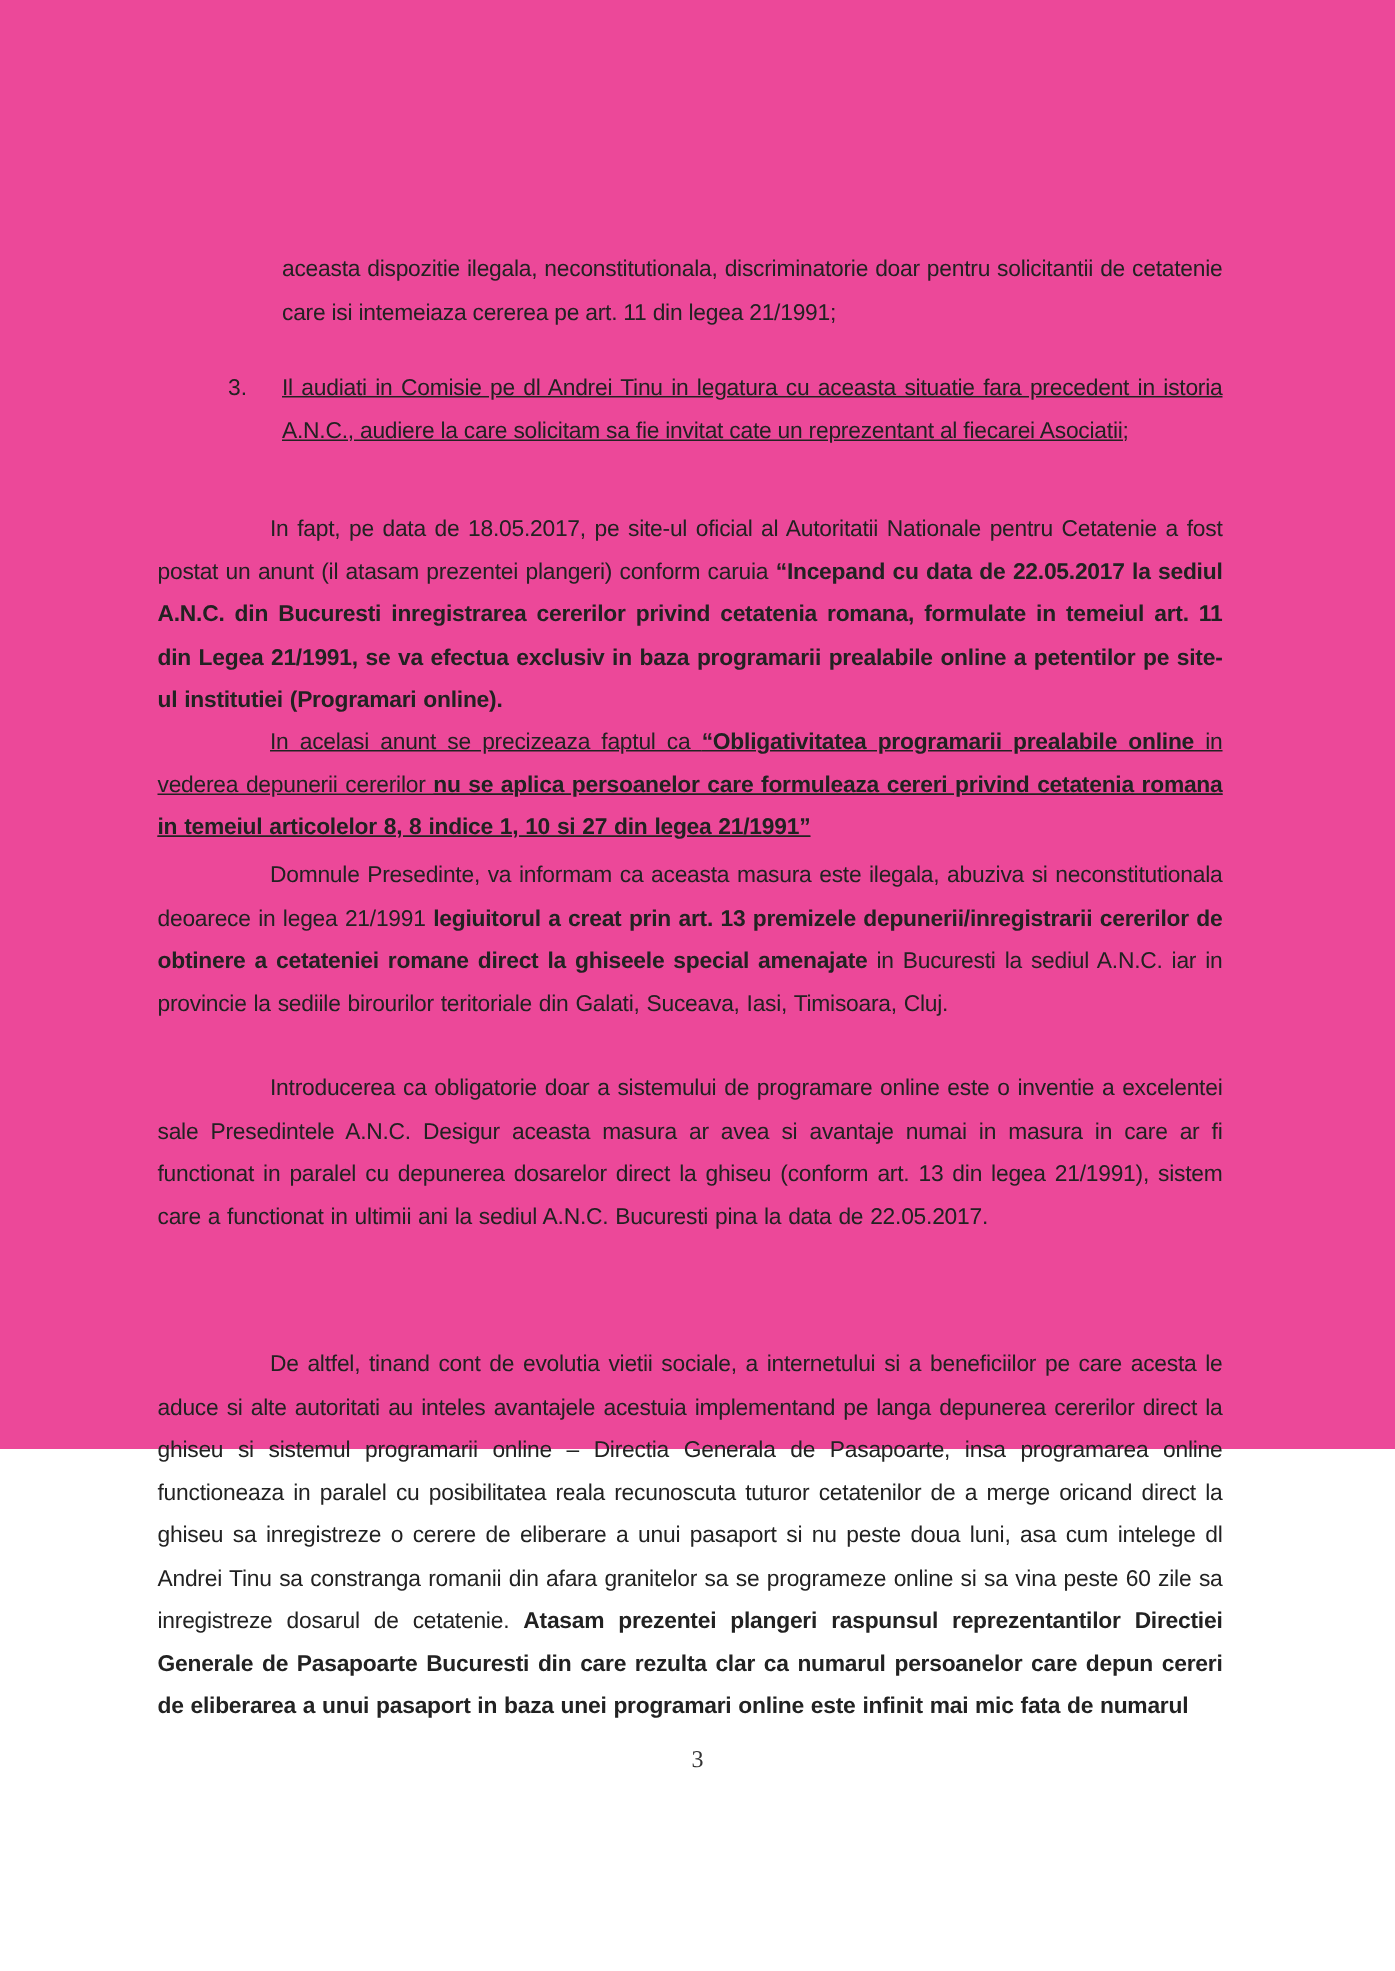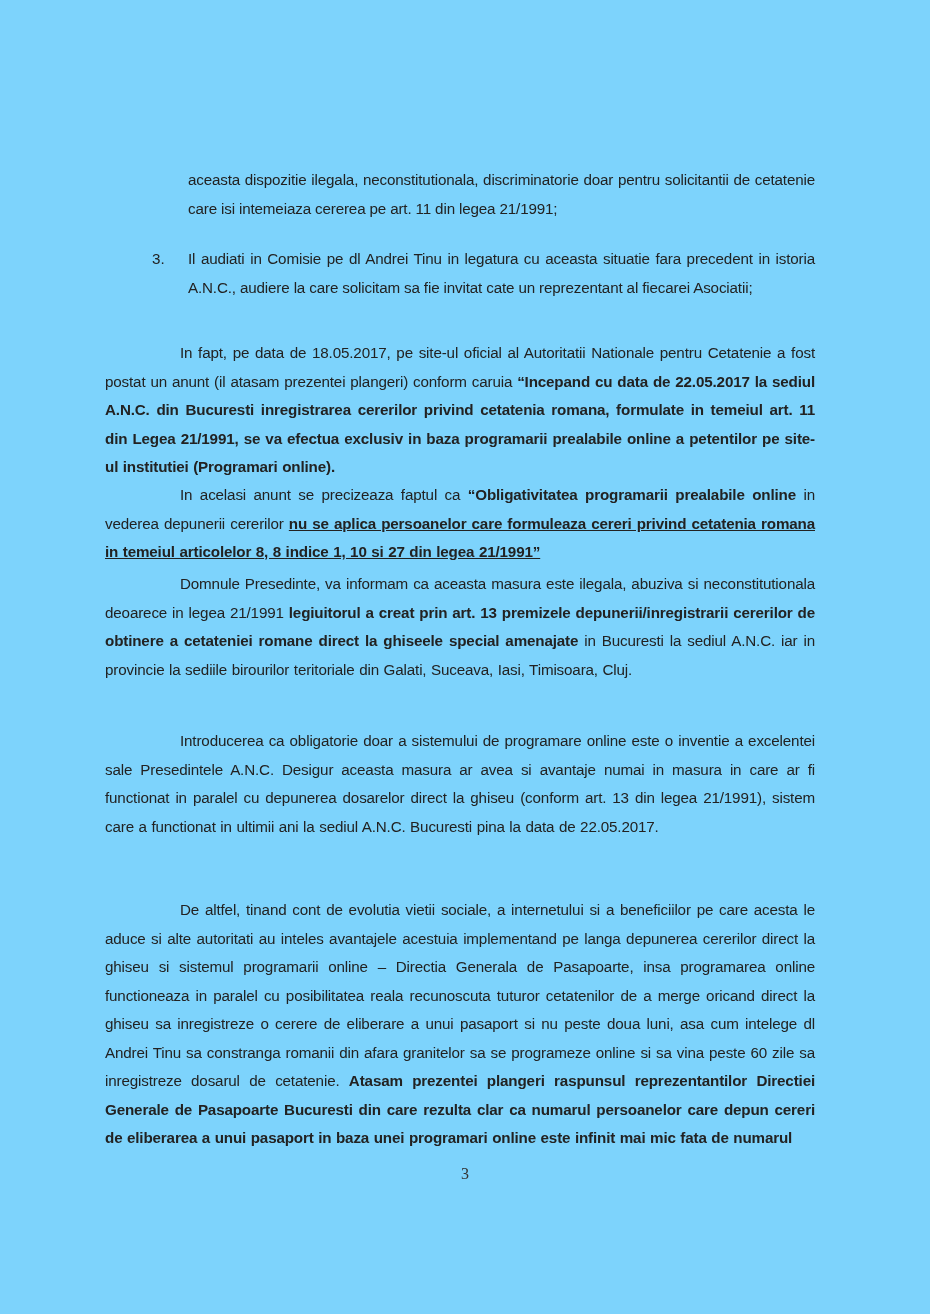--- a/index.html
+++ b/index.html
@@ -11,22 +11,22 @@
       width: 930px;
       height: 1314px;
       position: relative;
       overflow: hidden;
       font-family: "Liberation Sans", "DejaVu Sans", sans-serif;
       color: #222222;
     }
     .page {
       position: absolute;
       left: 0; top: 0;
-      width: 930px; height: 1314px;
-      background: #7dd3fc;
+      width: 930px; height: 966px;
+      background: #ec4899;
     }
     .text-block {
       position: absolute;
       left: 105px;
       width: 710px;
       font-size: 15.2px;
       line-height: 28.5px;
       text-align: justify;
       letter-spacing: -0.15px;
       word-spacing: 0.5px;
@@ -63,37 +63,37 @@
 </head>
 <body>
 
 <div class="page">
 
   <div class="cont" style="top:166px;">
     <span>aceasta dispozitie ilegala, neconstitutionala, discriminatorie doar pentru solicitantii de cetatenie care isi intemeiaza cererea pe art. 11 din legea 21/1991;</span>
   </div>
 
   <div class="list-num" style="top:245px;">3.</div>
-  <div class="cont" style="top:245px;">
+  <div class="cont" style="top:245px;text-decoration:underline;">
     <span>Il audiati in Comisie pe dl Andrei Tinu in legatura cu aceasta situatie fara precedent in istoria A.N.C., audiere la care solicitam sa fie invitat cate un reprezentant al fiecarei Asociatii;</span>
   </div>
 
   <div class="text-block indent" style="top:339px;">
     <span>In fapt,  pe data de 18.05.2017, pe site-ul oficial al Autoritatii Nationale pentru Cetatenie a fost postat un anunt (il atasam prezentei plangeri) conform caruia </span><span class="b">“Incepand cu data de 22.05.2017  la sediul A.N.C. din Bucuresti inregistrarea cererilor  privind cetatenia romana, formulate in temeiul art. 11 din Legea 21/1991, se va efectua exclusiv in baza programarii prealabile online a petentilor pe site-ul institutiei (Programari online).</span>
   </div>
 
-  <div class="text-block indent" style="top:481px;">
+  <div class="text-block indent" style="top:481px;text-decoration:underline;">
     <span>In acelasi anunt se precizeaza faptul  ca </span><span class="b">“Obligativitatea programarii prealabile online</span><span> in vederea depunerii   cererilor </span><span class="u">nu se aplica persoanelor care formuleaza cereri  privind cetatenia romana in temeiul articolelor  8, 8 indice 1, 10 si 27 din legea 21/1991”</span>
   </div>
 
   <div class="text-block indent" style="top:570px;">
     <span>Domnule Presedinte, va informam ca aceasta masura este ilegala, abuziva si neconstitutionala deoarece in legea 21/1991 </span><span class="b">legiuitorul a creat prin art. 13 premizele depunerii/inregistrarii cererilor de obtinere a cetateniei romane direct la ghiseele special amenajate</span><span> in Bucuresti la sediul A.N.C. iar in provincie la sediile birourilor teritoriale din Galati, Suceava, Iasi, Timisoara, Cluj.</span>
   </div>
 
-  <div class="text-block indent" style="top:727px;">
+  <div class="text-block indent" style="top:712px;">
     <span>Introducerea ca obligatorie doar a sistemului de programare online este o inventie a excelentei sale Presedintele A.N.C.  Desigur aceasta masura ar avea si avantaje numai in masura in care ar fi functionat in paralel cu depunerea dosarelor  direct la ghiseu (conform art. 13 din legea 21/1991), sistem care a functionat in ultimii ani la sediul A.N.C. Bucuresti pina la data de 22.05.2017.</span>
   </div>
 
   <div class="text-block indent" style="top:896px;">
     <span>De altfel, tinand cont de evolutia vietii sociale, a internetului si a beneficiilor pe care acesta le aduce si alte autoritati au inteles avantajele acestuia implementand pe langa depunerea cererilor direct la ghiseu si sistemul programarii online – Directia Generala de Pasapoarte, insa programarea online functioneaza in paralel cu posibilitatea reala recunoscuta tuturor cetatenilor de a merge oricand  direct la ghiseu sa inregistreze o cerere de eliberare a unui pasaport  si nu peste doua luni, asa cum intelege dl Andrei Tinu  sa constranga romanii din afara granitelor sa se programeze online si sa vina peste 60 zile sa inregistreze dosarul de cetatenie.  </span><span class="b">Atasam prezentei plangeri raspunsul reprezentantilor Directiei Generale de Pasapoarte Bucuresti din care rezulta clar ca numarul persoanelor care depun cereri de eliberarea a unui pasaport in baza unei programari online este infinit mai mic fata de numarul</span>
   </div>
 
   <div class="page-number">3</div>
 
 </div>

